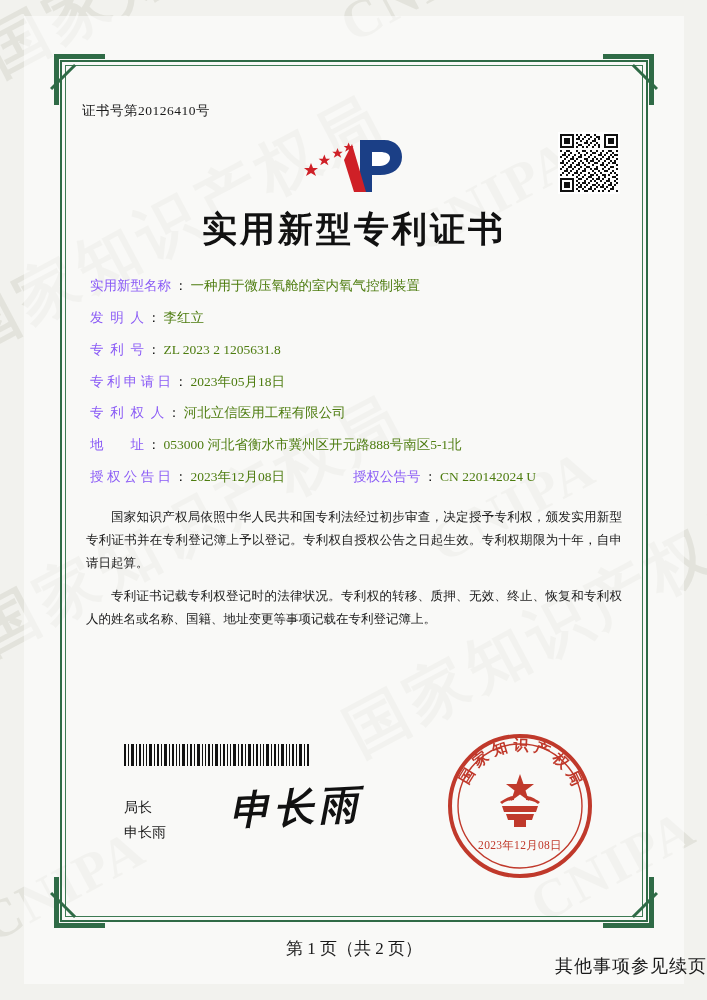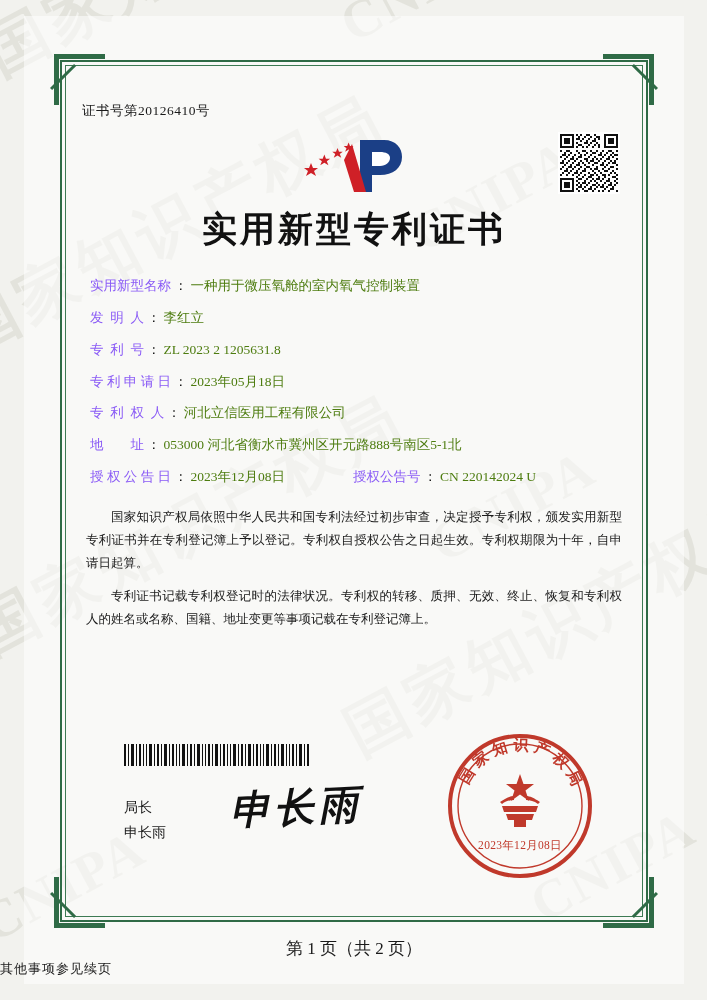--- a/index.html
+++ b/index.html
@@ -214,22 +214,22 @@
     right: 0;
     bottom: 24px;
     text-align: center;
     font-size: 17px;
   }
   .outside-foot {
     position: absolute;
     left: 0;
     right: 0;
     bottom: 22px;
-    text-align: left;
-    font-size: 13px;
+    text-align: right;
+    font-size: 18px;
     letter-spacing: 1px;
     z-index: 2;
     font-family: Liberation Mono, monospace;
   }
 </style>
 </head>
 <body>
 
 <div class="watermarks">
   <div class="wm wm-cn" style="left:-30px; top:20px;  transform:rotate(-28deg);">国家知识产权局</div>

